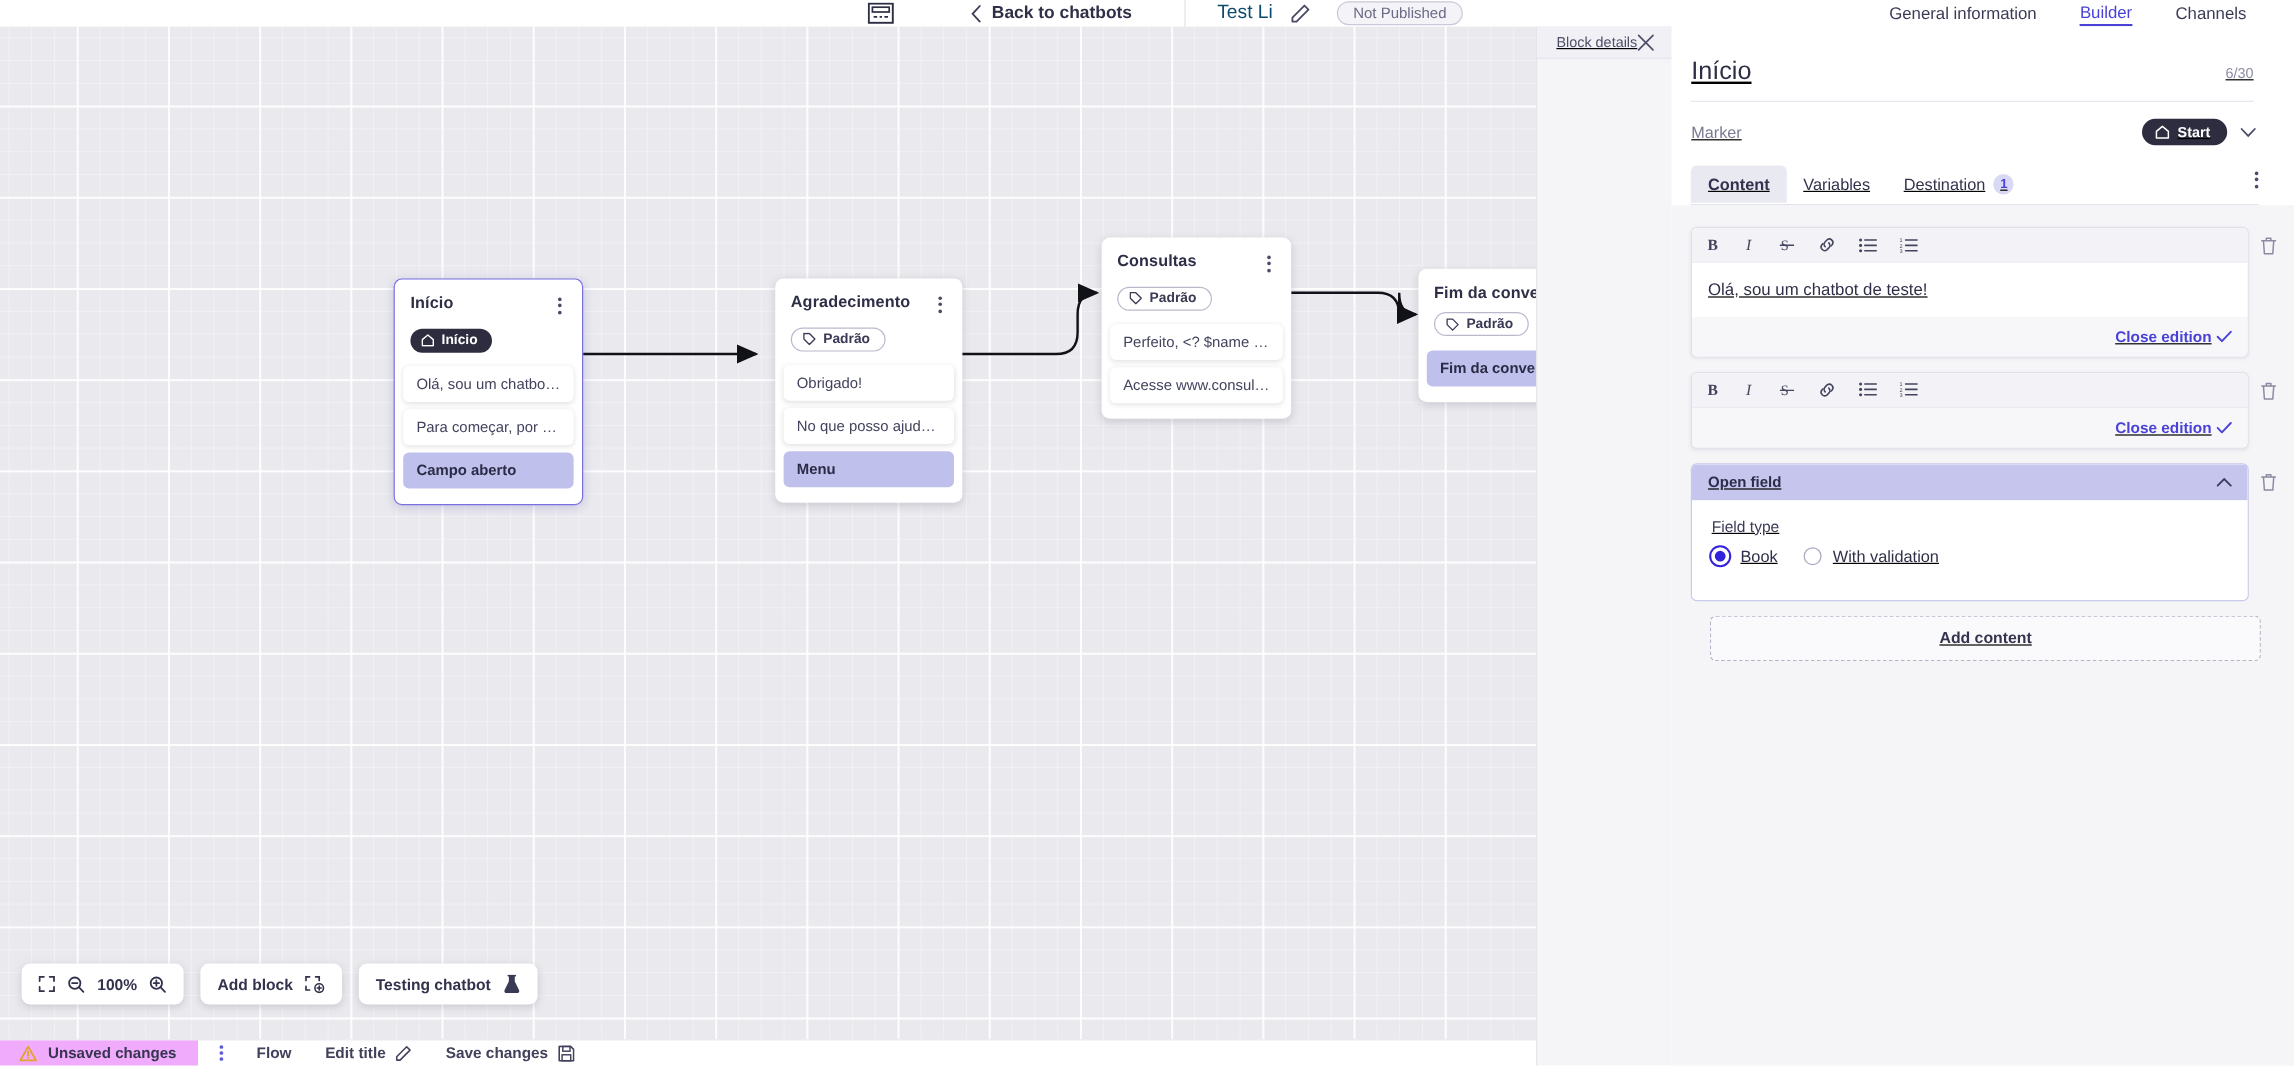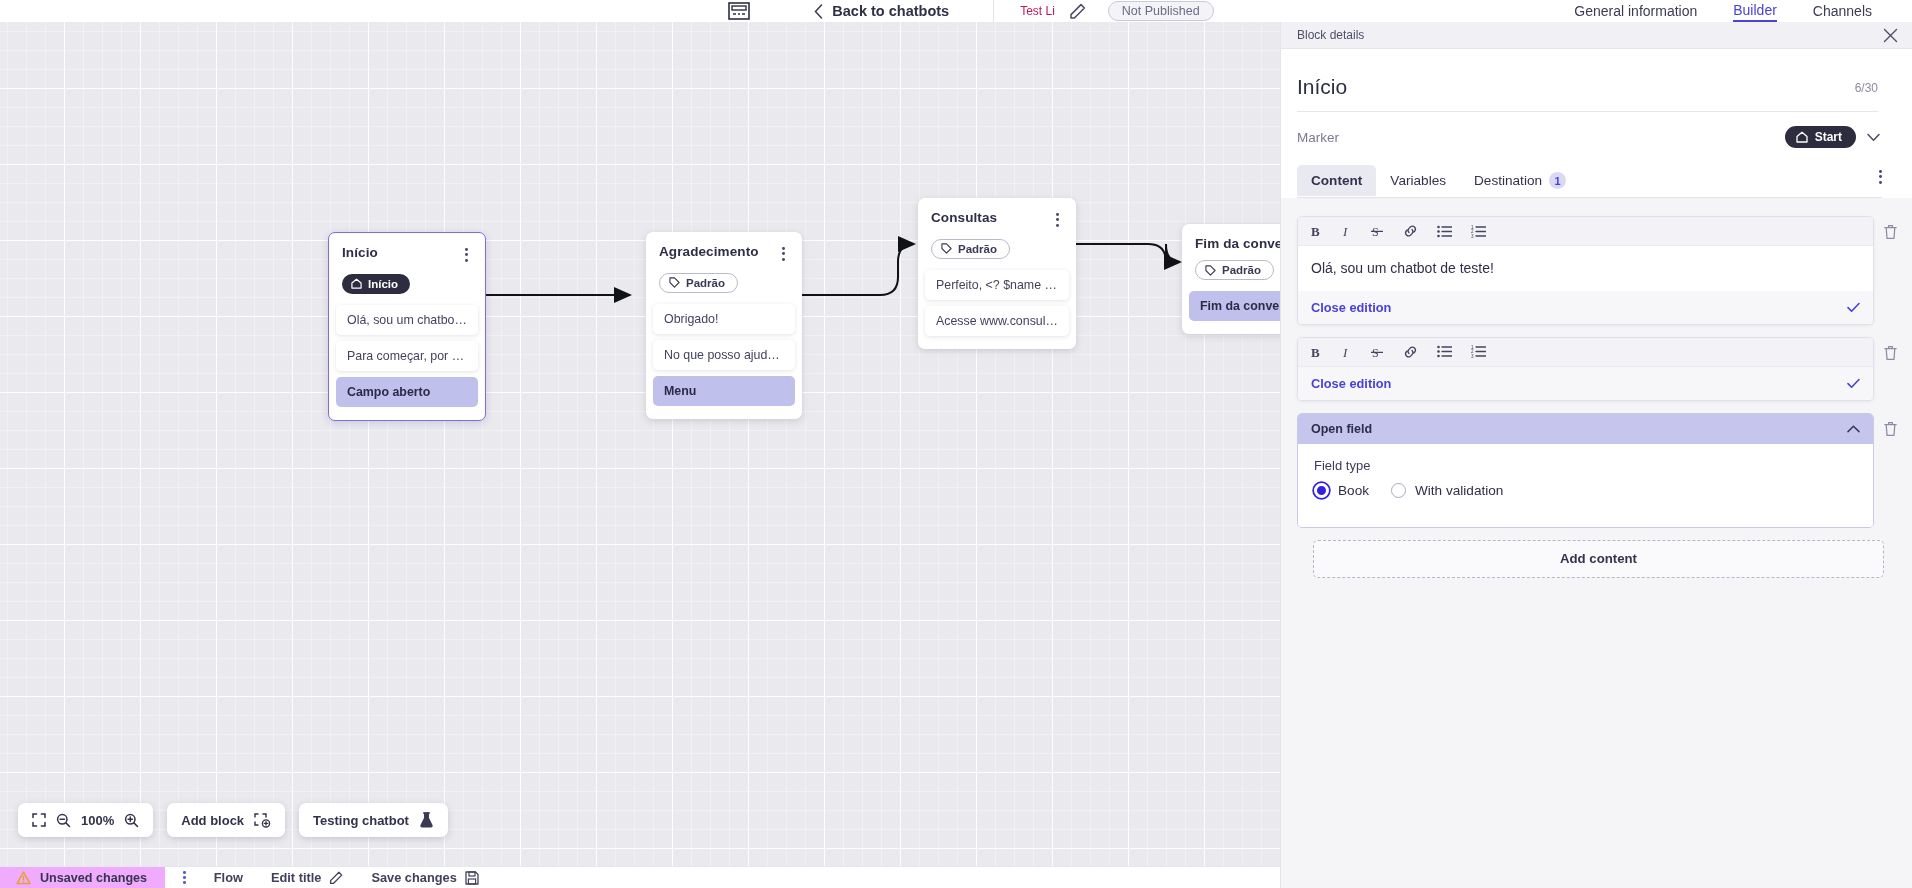--- a/index.html
+++ b/index.html
@@ -23,21 +23,21 @@
   .tb-back {
     display: flex; align-items: center; gap: 9px;
     margin-left: 62px; color: #2f2f47;
     font-size: 14.5px; font-weight: bold; cursor: pointer;
   }
   .tb-chev { font-size: 15px; font-weight: normal; color: #3a3a52; }
   .tb-div {
     width: 1px; height: 28px; background: #e2e2ea; margin-left: 44px;
   }
   .tb-title {
-    margin-left: 26px; font-size: 12px; color: #be185d;
+    margin-left: 26px; font-size: 16px; color: #0c4a6e;
     white-space: nowrap;
   }
   .tb-pencil { margin-left: 14px; display:flex; align-items:center; }
   .tb-badge {
     margin-left: 22px; border: 1.3px solid #c9c9da;
     border-radius: 12px; padding: 2px 13px;
     font-size: 12.5px; color: #6b6b85; background: #f3f3f8;
   }
 
   
@@ -154,22 +154,23 @@
   }
   .ptab {
     font-size: 14px; color: #3b3b56; height: 22px;
     display: flex; align-items: center; cursor: pointer; white-space: nowrap;
   }
   .ptab.active { color: #4a42d6; border-bottom: 2.5px solid #4a42d6; }
 
   .pbody {
     flex: 1; background: #f5f5f8;
     border-left: 1px solid #e4e4ec;
-    display: flex; flex-direction: column;
+    display: flex; flex-direction: row;
     position: relative;
+    text-decoration: underline;
   }
   .pb-head {
     height: 27px; background: #f0f0f5; border-bottom: 1px solid #e4e4ec;
     display: flex; align-items: center; justify-content: space-between;
     padding: 0 14px 0 16px;
   }
   .pb-head-t { font-size: 12px; color: #4e4e6a; }
   .pclose { cursor: pointer; display: flex; }
 
   .pcard {
@@ -235,22 +236,22 @@
     display: flex; align-items: center; gap: 19px;
     padding: 7px 13px; background: #f3f3f7;
     border-bottom: 1px solid #eaeaf1;
   }
   .ctool span { cursor: pointer; display:flex; align-items:center; }
   .ctext {
     padding: 12px 13px; font-size: 14px; color: #2f2f48;
     line-height: 1.48; background: #fff; min-height: 22px;
   }
   .cfoot {
-    display: flex; justify-content: space-between; align-items: center;
-    gap: 24px; padding: 9px 13px; background: #f7f7fa;
+    display: flex; justify-content: flex-end; align-items: center;
+    gap: 4px; padding: 9px 13px; background: #f7f7fa;
     font-size: 12.8px; color: #4a42d6; font-weight: bold; cursor: pointer;
   }
   .trash { padding-top: 8px; cursor: pointer; }
 
   
   .ofield {
     flex: 1; border-radius: 5px; overflow: hidden;
     border: 1px solid #c9c9e8; background: #fff;
   }
   .of-head {

